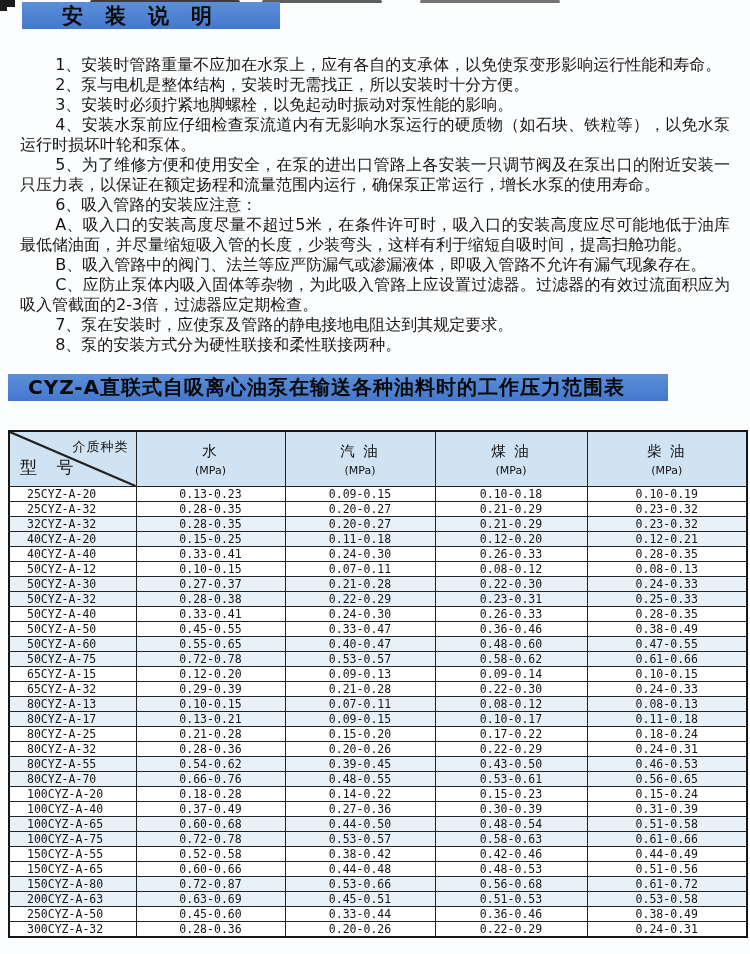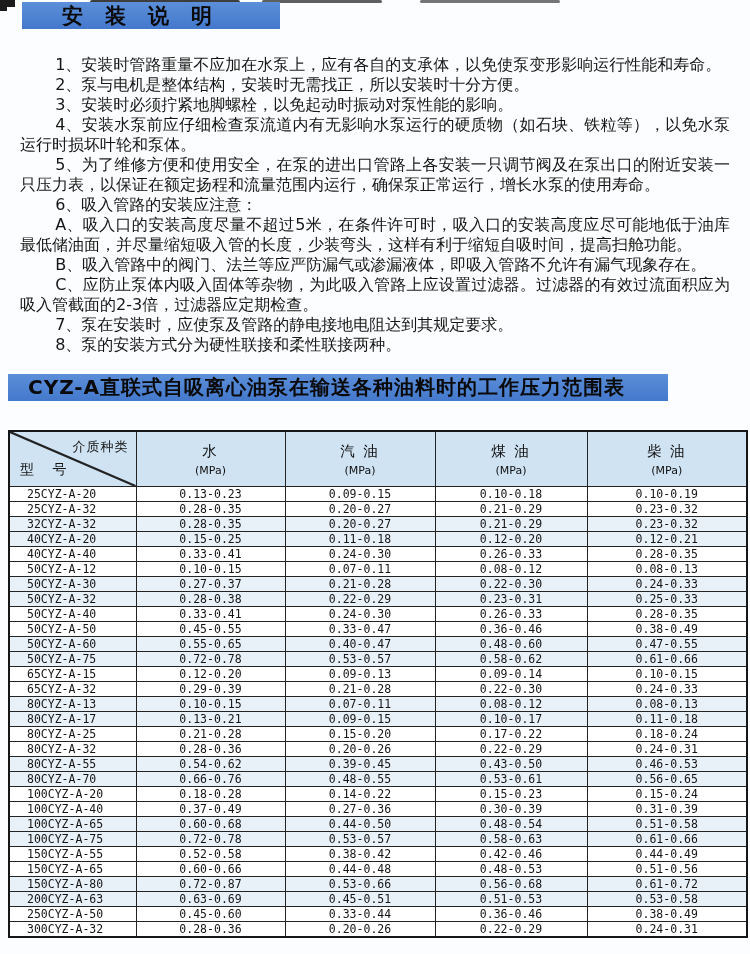--- a/index.html
+++ b/index.html
@@ -52,21 +52,21 @@
     background:#ffffff; border:2.5px solid #161616;
   }
   .ptable th, .ptable td { border:1.5px solid #232323; }
   .ptable thead th {
     background:#cfe3f3; height:54px; padding:0;
     font-weight:normal; vertical-align:middle; text-align:center;
   }
   .ptable thead th.corner { position:relative; }
   .corner svg.diag { position:absolute; left:0; top:0; width:100%; height:100%; }
   .corner .c-tr { position:absolute; top:6px; right:7px; font-size:13px; letter-spacing:1px; }
-  .corner .c-bl { position:absolute; bottom:7px; left:10px; font-size:14px; letter-spacing:7px; }
+  .corner .c-bl { position:absolute; bottom:7px; left:10px; font-size:17px; letter-spacing:7px; }
   .col-name { font-size:14.5px; letter-spacing:2px; color:#101010; }
   .col-unit { font-size:11px; margin-top:3px; color:#101010; }
 
   .ptable tbody td {
     height:14px; line-height:13px; padding:0;
     font-family:"DejaVu Sans Mono", monospace; font-size:11.5px;
     text-align:center; color:#151515; background:#ffffff;
   }
   .ptable tbody td.model { text-align:left; padding-left:17px; }
   

